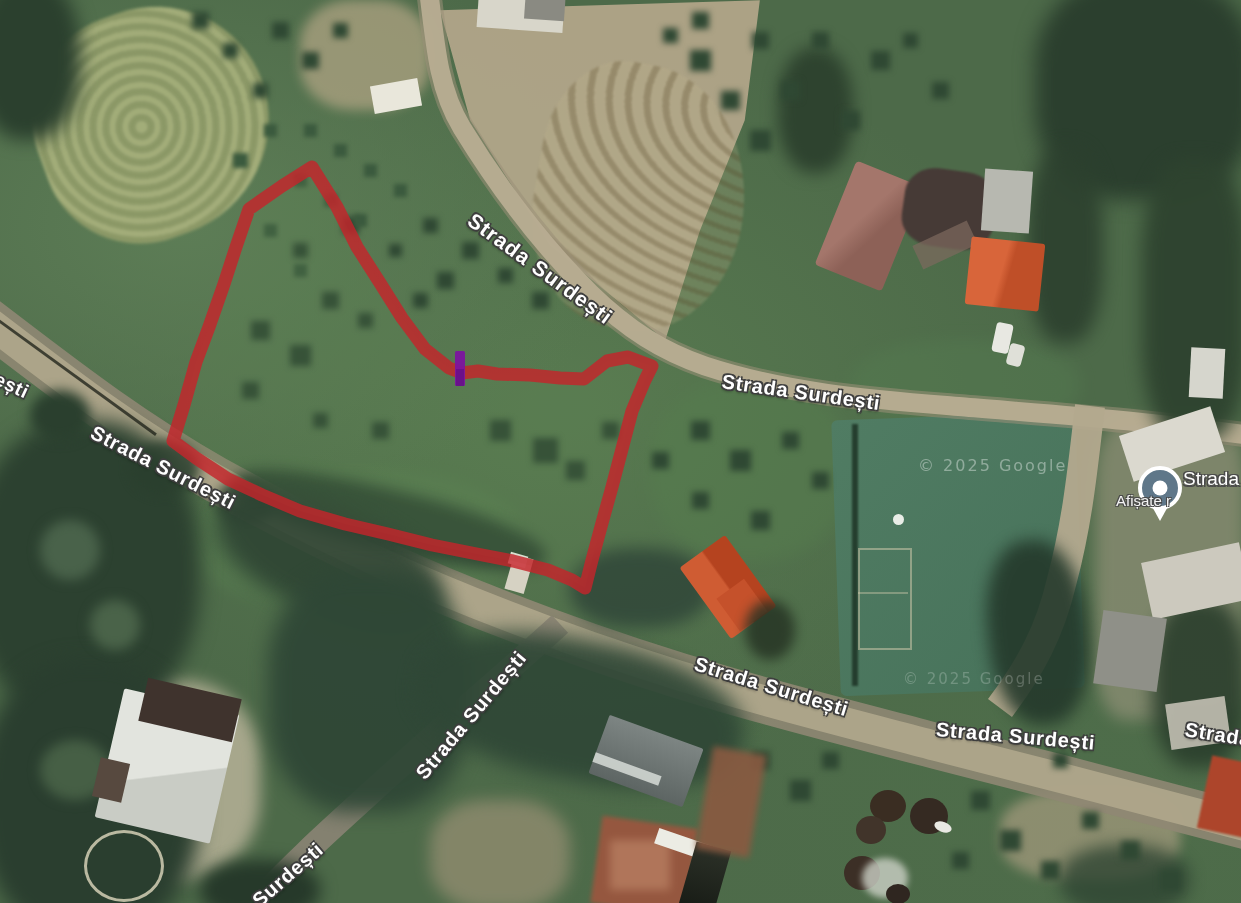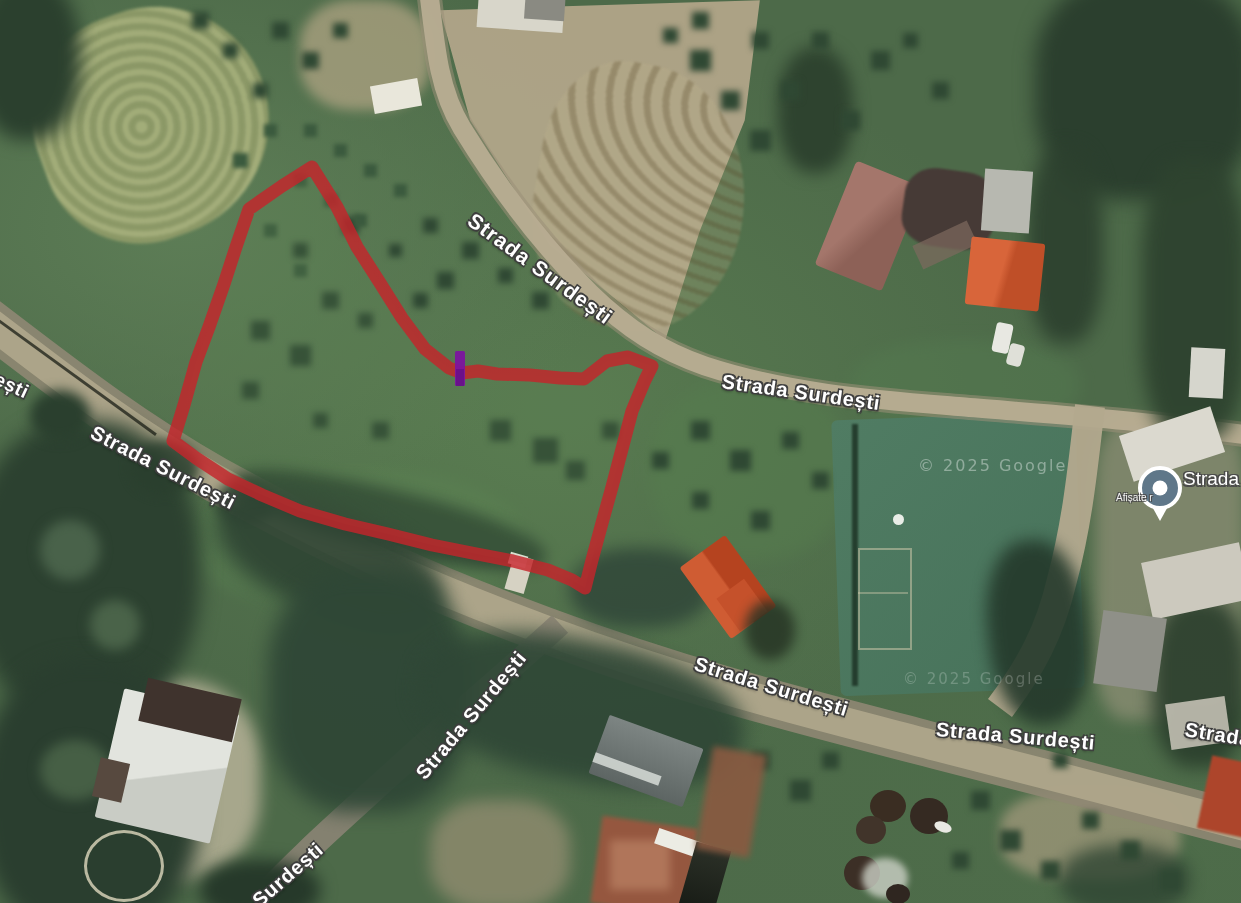--- a/index.html
+++ b/index.html
@@ -174,15 +174,15 @@
   <span class="slabel" style="left:695px;top:652px;font-size:20px;transform:rotate(17deg);">Strada Surdești</span>
   <span class="slabel" style="left:936px;top:718px;font-size:20px;transform:rotate(5deg);">Strada Surdești</span>
   <span class="slabel" style="left:1185px;top:718px;font-size:20px;transform:rotate(9deg);">Strada Surdești</span>
 
   <svg width="56" height="62" viewBox="0 0 56 62" style="left:1132px;top:462px;">
     <path d="M17,39 L39,39 L28,59 Z" fill="#ffffff"></path>
     <circle cx="28" cy="26" r="20" fill="#5f7789" stroke="#ffffff" stroke-width="4"></circle>
     <circle cx="28" cy="26" r="7.5" fill="#ffffff"></circle>
   </svg>
   <span class="pintitle" style="left:1183px;top:468px;font-size:19px;">Strada</span>
-  <span class="pinsub" style="left:1116px;top:492px;font-size:10px;">Afișate r</span>
+  <span class="pinsub" style="left:1116px;top:492px;font-size:15px;">Afișate r</span>
 
 </div>
 
 </body></html>

